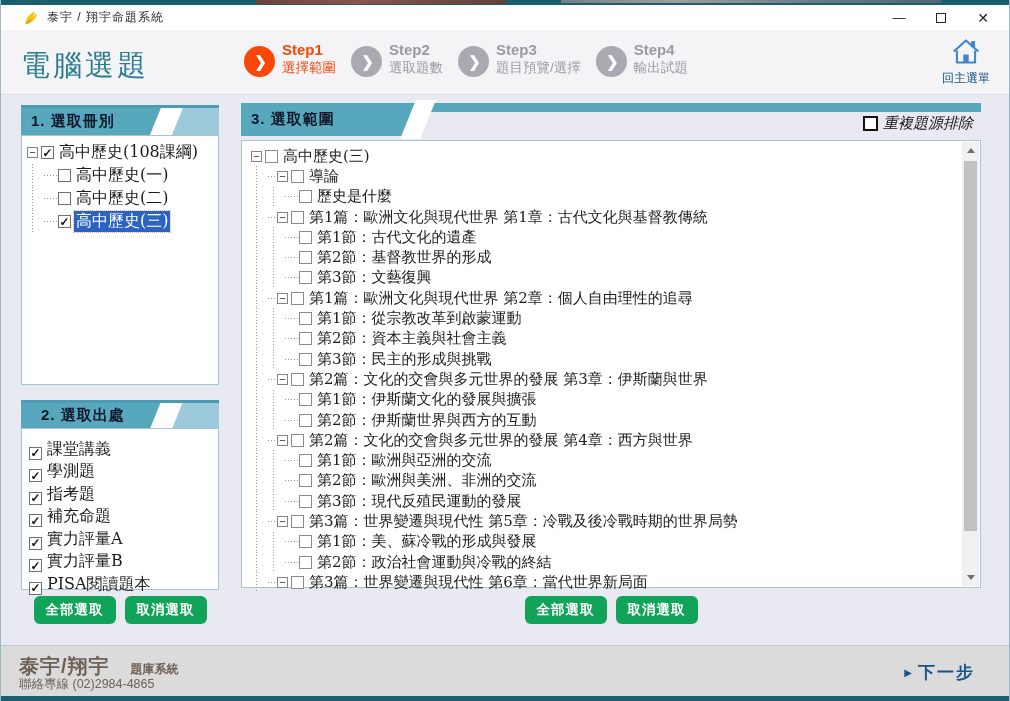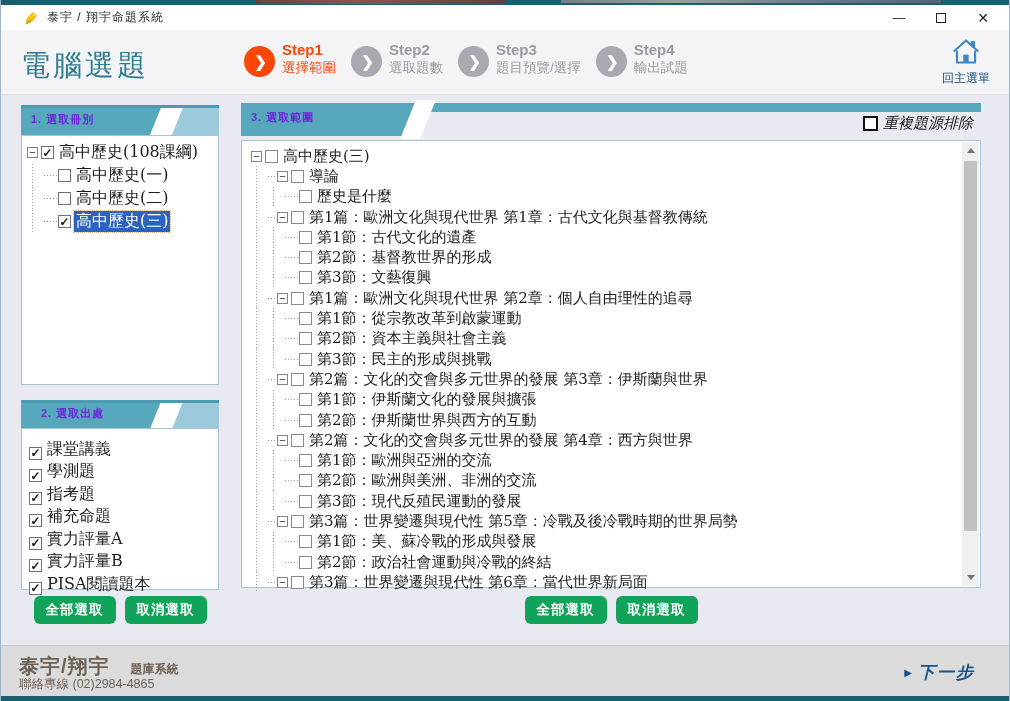--- a/index.html
+++ b/index.html
@@ -40,21 +40,21 @@
   .home-btn { position:absolute; right:13px; top:8px; width:60px; text-align:center; cursor:pointer; }
   .home-label { font-size:12px; color:#14507c; margin-top:1px; }
 
   
   .main { position:absolute; left:0; top:96px; width:100%; height:549px; }
 
   .panel { position:absolute; }
   .banner { position:relative; overflow:hidden; background:#9ccadb; }
   .banner-label-block { position:absolute; left:0; top:0; bottom:0; background:#57a8bd; }
   .banner-label-block::after { content:""; position:absolute; right:-14px; top:-3px; bottom:-3px; width:22px; background:#fff; transform:skewX(-22deg); }
-  .banner-text { position:relative; z-index:2; color:#6d28d9; font-size:11px; font-weight:bold; padding:7px 0 0 10px; letter-spacing:1px; }
+  .banner-text { position:relative; z-index:2; color:#0f172a; font-size:15px; font-weight:bold; padding:7px 0 0 10px; letter-spacing:1px; }
   .topline { position:absolute; left:0; top:0; width:100%; height:3px; background:#4b9cb2; }
 
   .treebox { background:#fff; border:1px solid #a8c3d2; }
 
   
   .tree { padding:5px 2px 0 5px; }
   .tree-row { display:flex; align-items:center; }
   .t1 .tree-row { height:23px; font-size:16px; }
   .t3 .tree-row { height:20.3px; font-size:15px; }
   .guide { width:17px; align-self:stretch; background-image:repeating-linear-gradient(#9a9a9a 0 1px, transparent 1px 3px); background-size:1px 100%; background-repeat:no-repeat; background-position:5px 0; flex:none; }
@@ -94,21 +94,21 @@
   .scroll-thumb { position:absolute; left:2px; width:13px; background:#c1c1c1; cursor:pointer; }
 
   
   .footer { position:absolute; left:0; bottom:5px; width:100%; height:51px; background:#dbdbdc; border-top:1px solid #c6c6c8; }
   .brand-line { position:absolute; left:18px; top:7px; color:#6e6156; }
   .brand-main { font-size:20px; font-weight:bold; letter-spacing:1px;margin-top:12px; }
   .brand-suffix { font-size:12px; font-weight:bold; margin-left:6px;padding-left:15px; }
   .brand-phone { position:absolute; left:18px; top:30px; font-size:12.5px; color:#6e6156; }
   .next-btn { position:absolute; right:34px; top:15px; display:flex; align-items:center; gap:6px; color:#17538c; cursor:pointer; }
   .next-tri { font-size:10px; }
-  .next-label { font-size:17px; font-weight:bold; letter-spacing:2px;font-style:italic; }
+  .next-label { font-size:17px; font-weight:bold; letter-spacing:2px; }
 </style>
 </head>
 <body>
 
 <div class="window">
   <div class="top-strip">
     <div class="sliver1"></div>
     <div class="sliver2"></div>
   </div>
 

